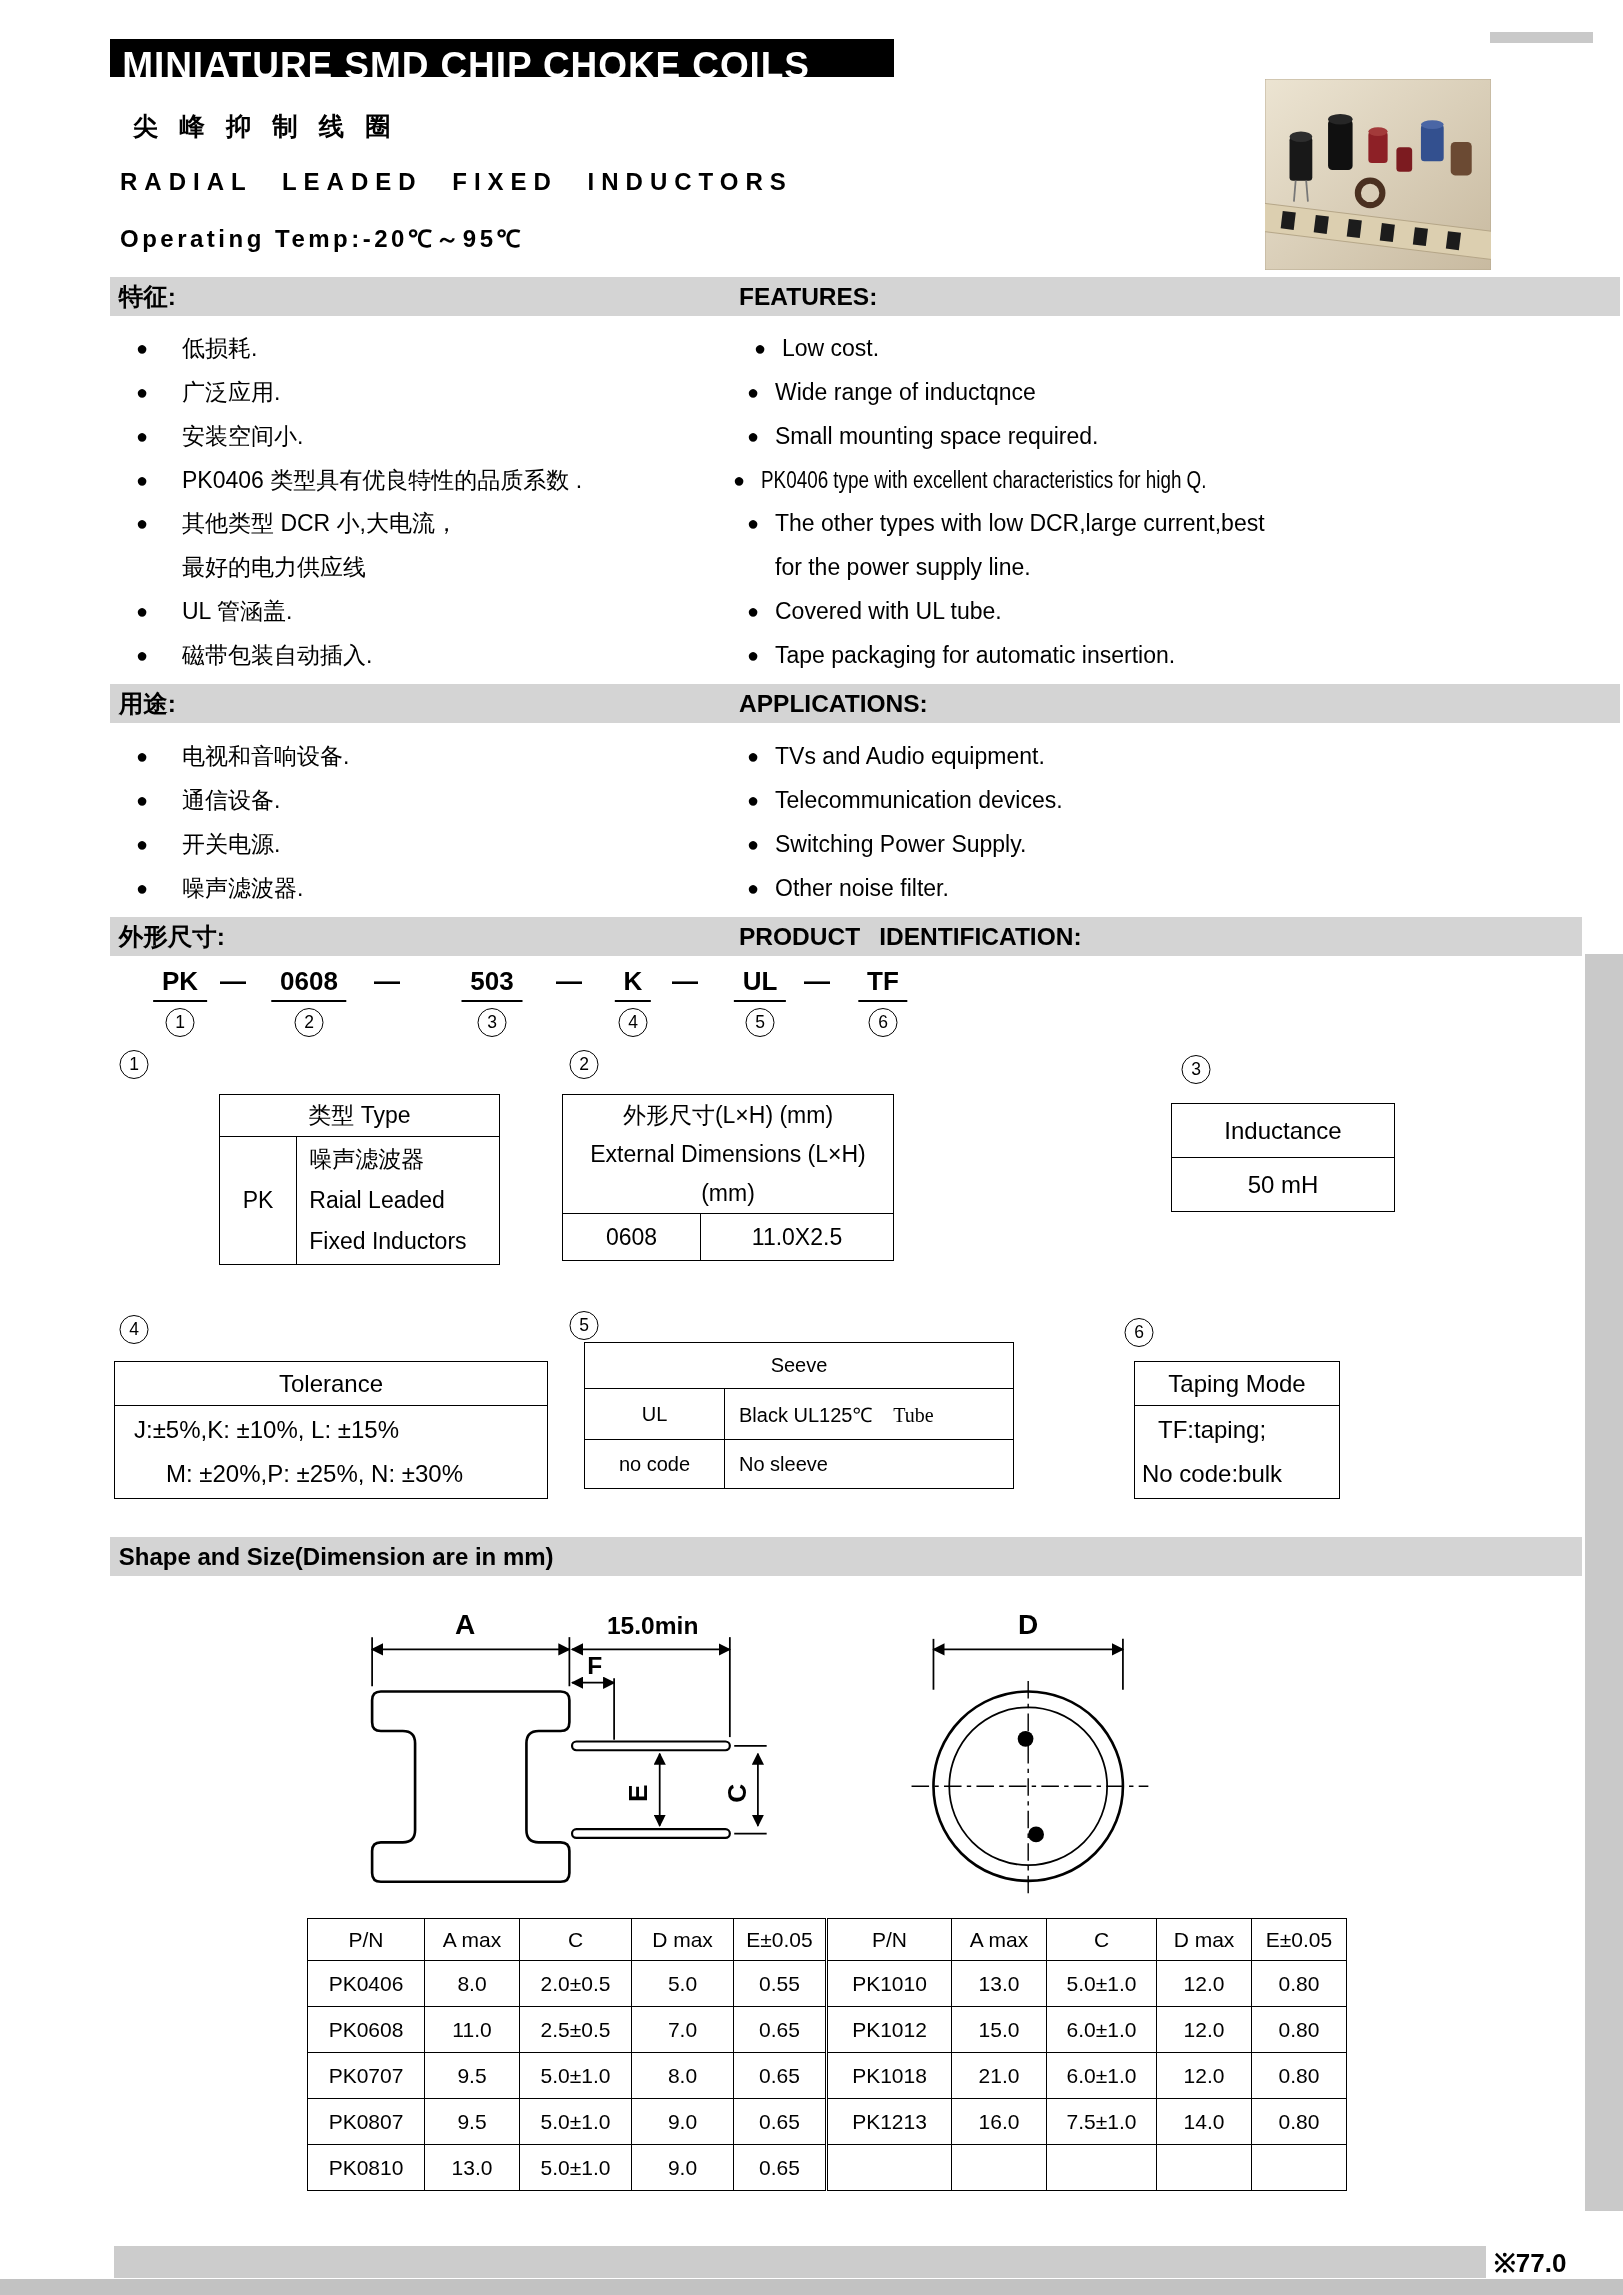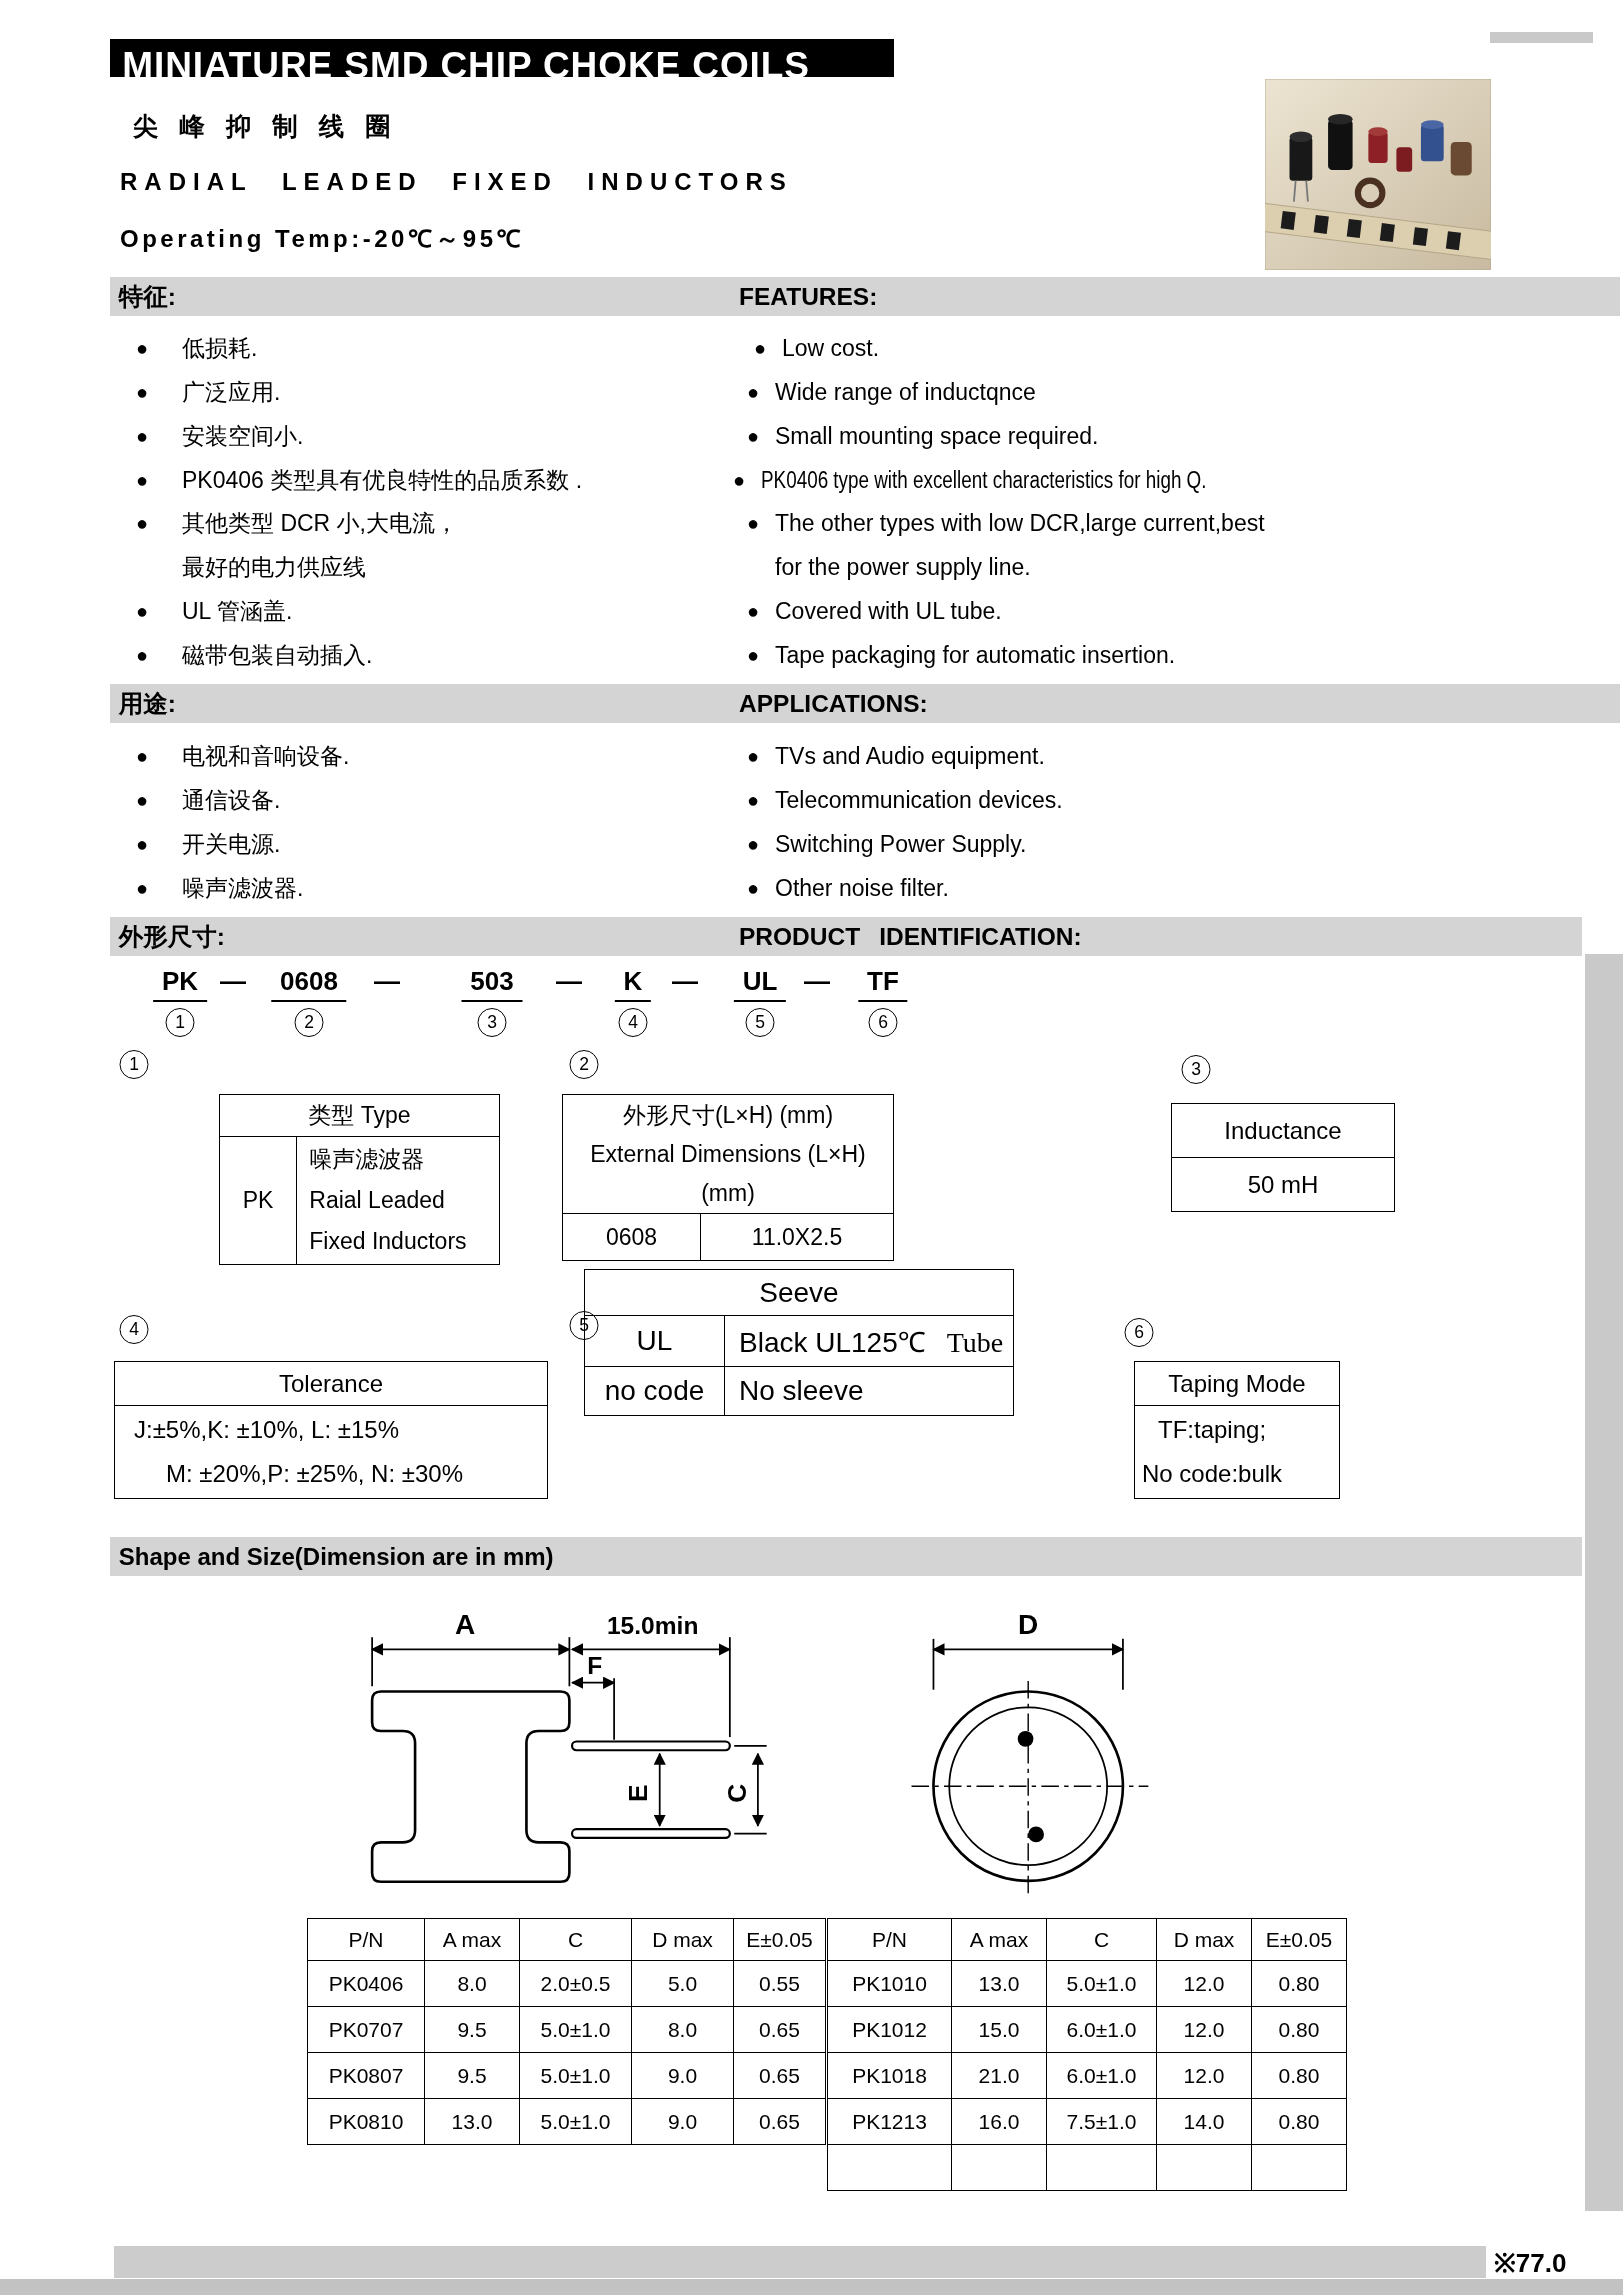--- a/index.html
+++ b/index.html
@@ -285,21 +285,21 @@
         </tr>
       <tr>
         <td style="height:93px;">
           <div style="padding-left:19px;line-height:44px;">J:±5%,K: ±10%, L: ±15%</div>
           <div style="padding-left:51px;line-height:44px;">M: ±20%,P: ±25%, N: ±30%</div>
         </td>
       </tr>
     </tbody>
   </table>
 
-  <table class="dtable" style="left:584px;top:1269px;font-size:28px;">
+  <table class="dtable" style="left:584px;top:1342px;font-size:20px;">
     <tbody>
       <tr>
           <td colspan="2" class="c" style="width:429px;height:46px;">Seeve</td>
         </tr>
       <tr>
         <td class="c" style="width:140px;height:51px;">UL</td>
         <td style="padding-left:14px;">
           <span>Black UL125℃</span><span class="serif" style="margin-left:21px;">Tube</span>
         </td>
       </tr>
@@ -391,20 +391,27 @@
     </thead>
     <tbody>
         <tr>
           <td>PK0406</td>
           <td>8.0</td>
           <td>2.0±0.5</td>
           <td>5.0</td>
           <td>0.55</td>
         </tr>
         <tr>
+          <td>PK0608</td>
+          <td>11.0</td>
+          <td>2.5±0.5</td>
+          <td>7.0</td>
+          <td>0.65</td>
+        </tr>
+        <tr>
           <td>PK0707</td>
           <td>9.5</td>
           <td>5.0±1.0</td>
           <td>8.0</td>
           <td>0.65</td>
         </tr>
         <tr>
           <td>PK0807</td>
           <td>9.5</td>
           <td>5.0±1.0</td>

